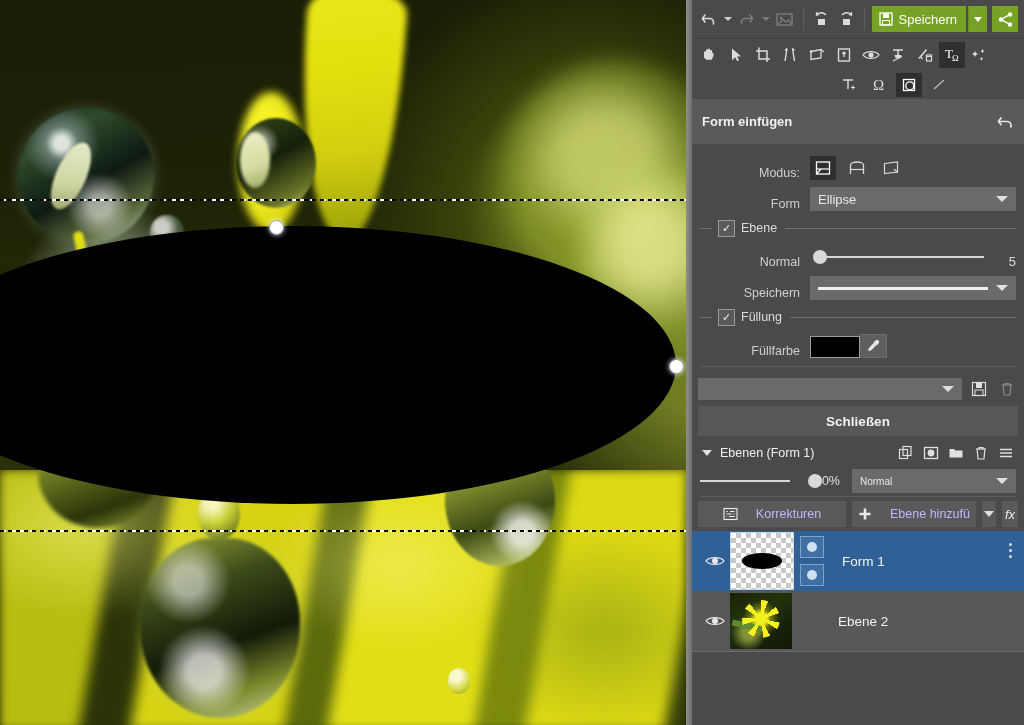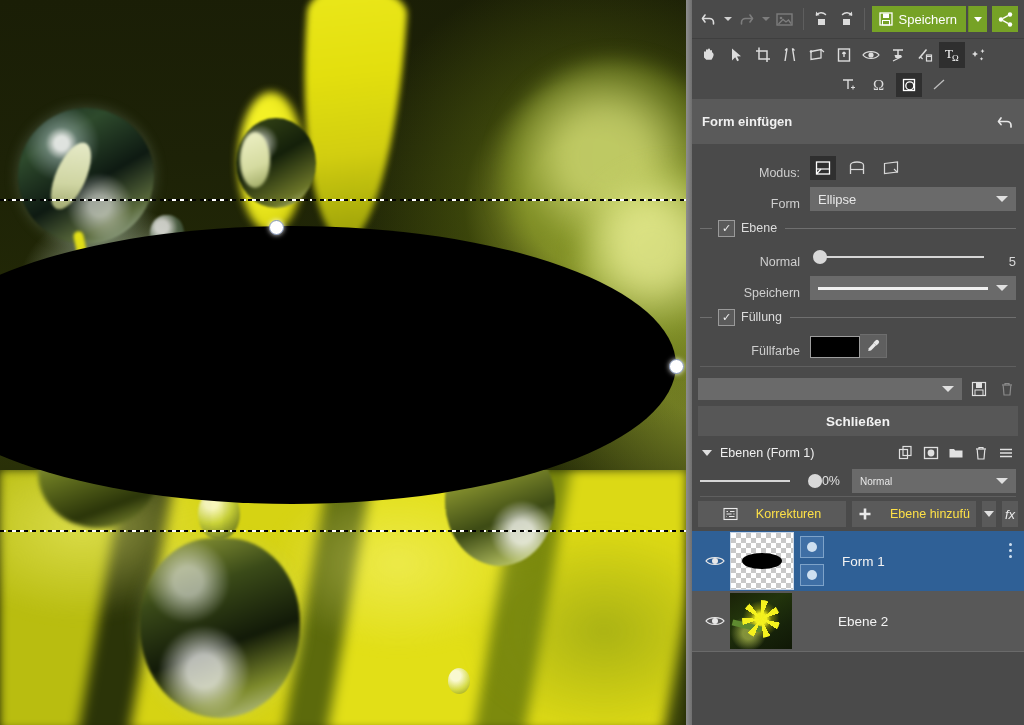--- a/index.html
+++ b/index.html
@@ -308,21 +308,21 @@
     width:148px;height:24px;background:#6a6a6a;display:flex;align-items:center;
     padding:0 8px;justify-content:space-between;color:#e8e8e8;font-size:10px;cursor:default;
   }
   #blend-select .ar{width:0;height:0;border-left:6px solid transparent;border-right:6px solid transparent;border-top:6px solid #e0e0e0;}
 
   #layers-sep{height:1px;background:#5f5f5f;margin:0 8px;}
 
   #layer-actions{display:flex;align-items:center;height:34px;padding:0 6px;gap:6px;}
   .actbtn{
     height:26px;background:#5a5a5a;display:flex;align-items:center;justify-content:center;
-    gap:18px;color:#fde047;font-size:12.5px;padding:0 10px;cursor:default;
+    gap:18px;color:#c4b5fd;font-size:12.5px;padding:0 10px;cursor:default;
   }
   #btn-korrekturen{flex:0 0 128px;}
   #btn-addlayer{flex:0 0 112px;padding:0 6px;}
   #btn-addlayer-caret{width:26px;height:26px;background:#5a5a5a;display:flex;align-items:center;justify-content:center;cursor:default;}
   #btn-addlayer-caret i{width:0;height:0;border-left:5px solid transparent;border-right:5px solid transparent;border-top:6px solid #e0e0e0;}
   #btn-fx{width:30px;height:26px;background:#5a5a5a;display:flex;align-items:center;justify-content:center;font-style:italic;font-size:13px;color:#eaeaea;cursor:default;}
 
   #layer-list{flex:1;overflow:hidden;}
   .layer-item{
     display:flex;align-items:center;height:60px;padding:0 8px;position:relative;cursor:default;

